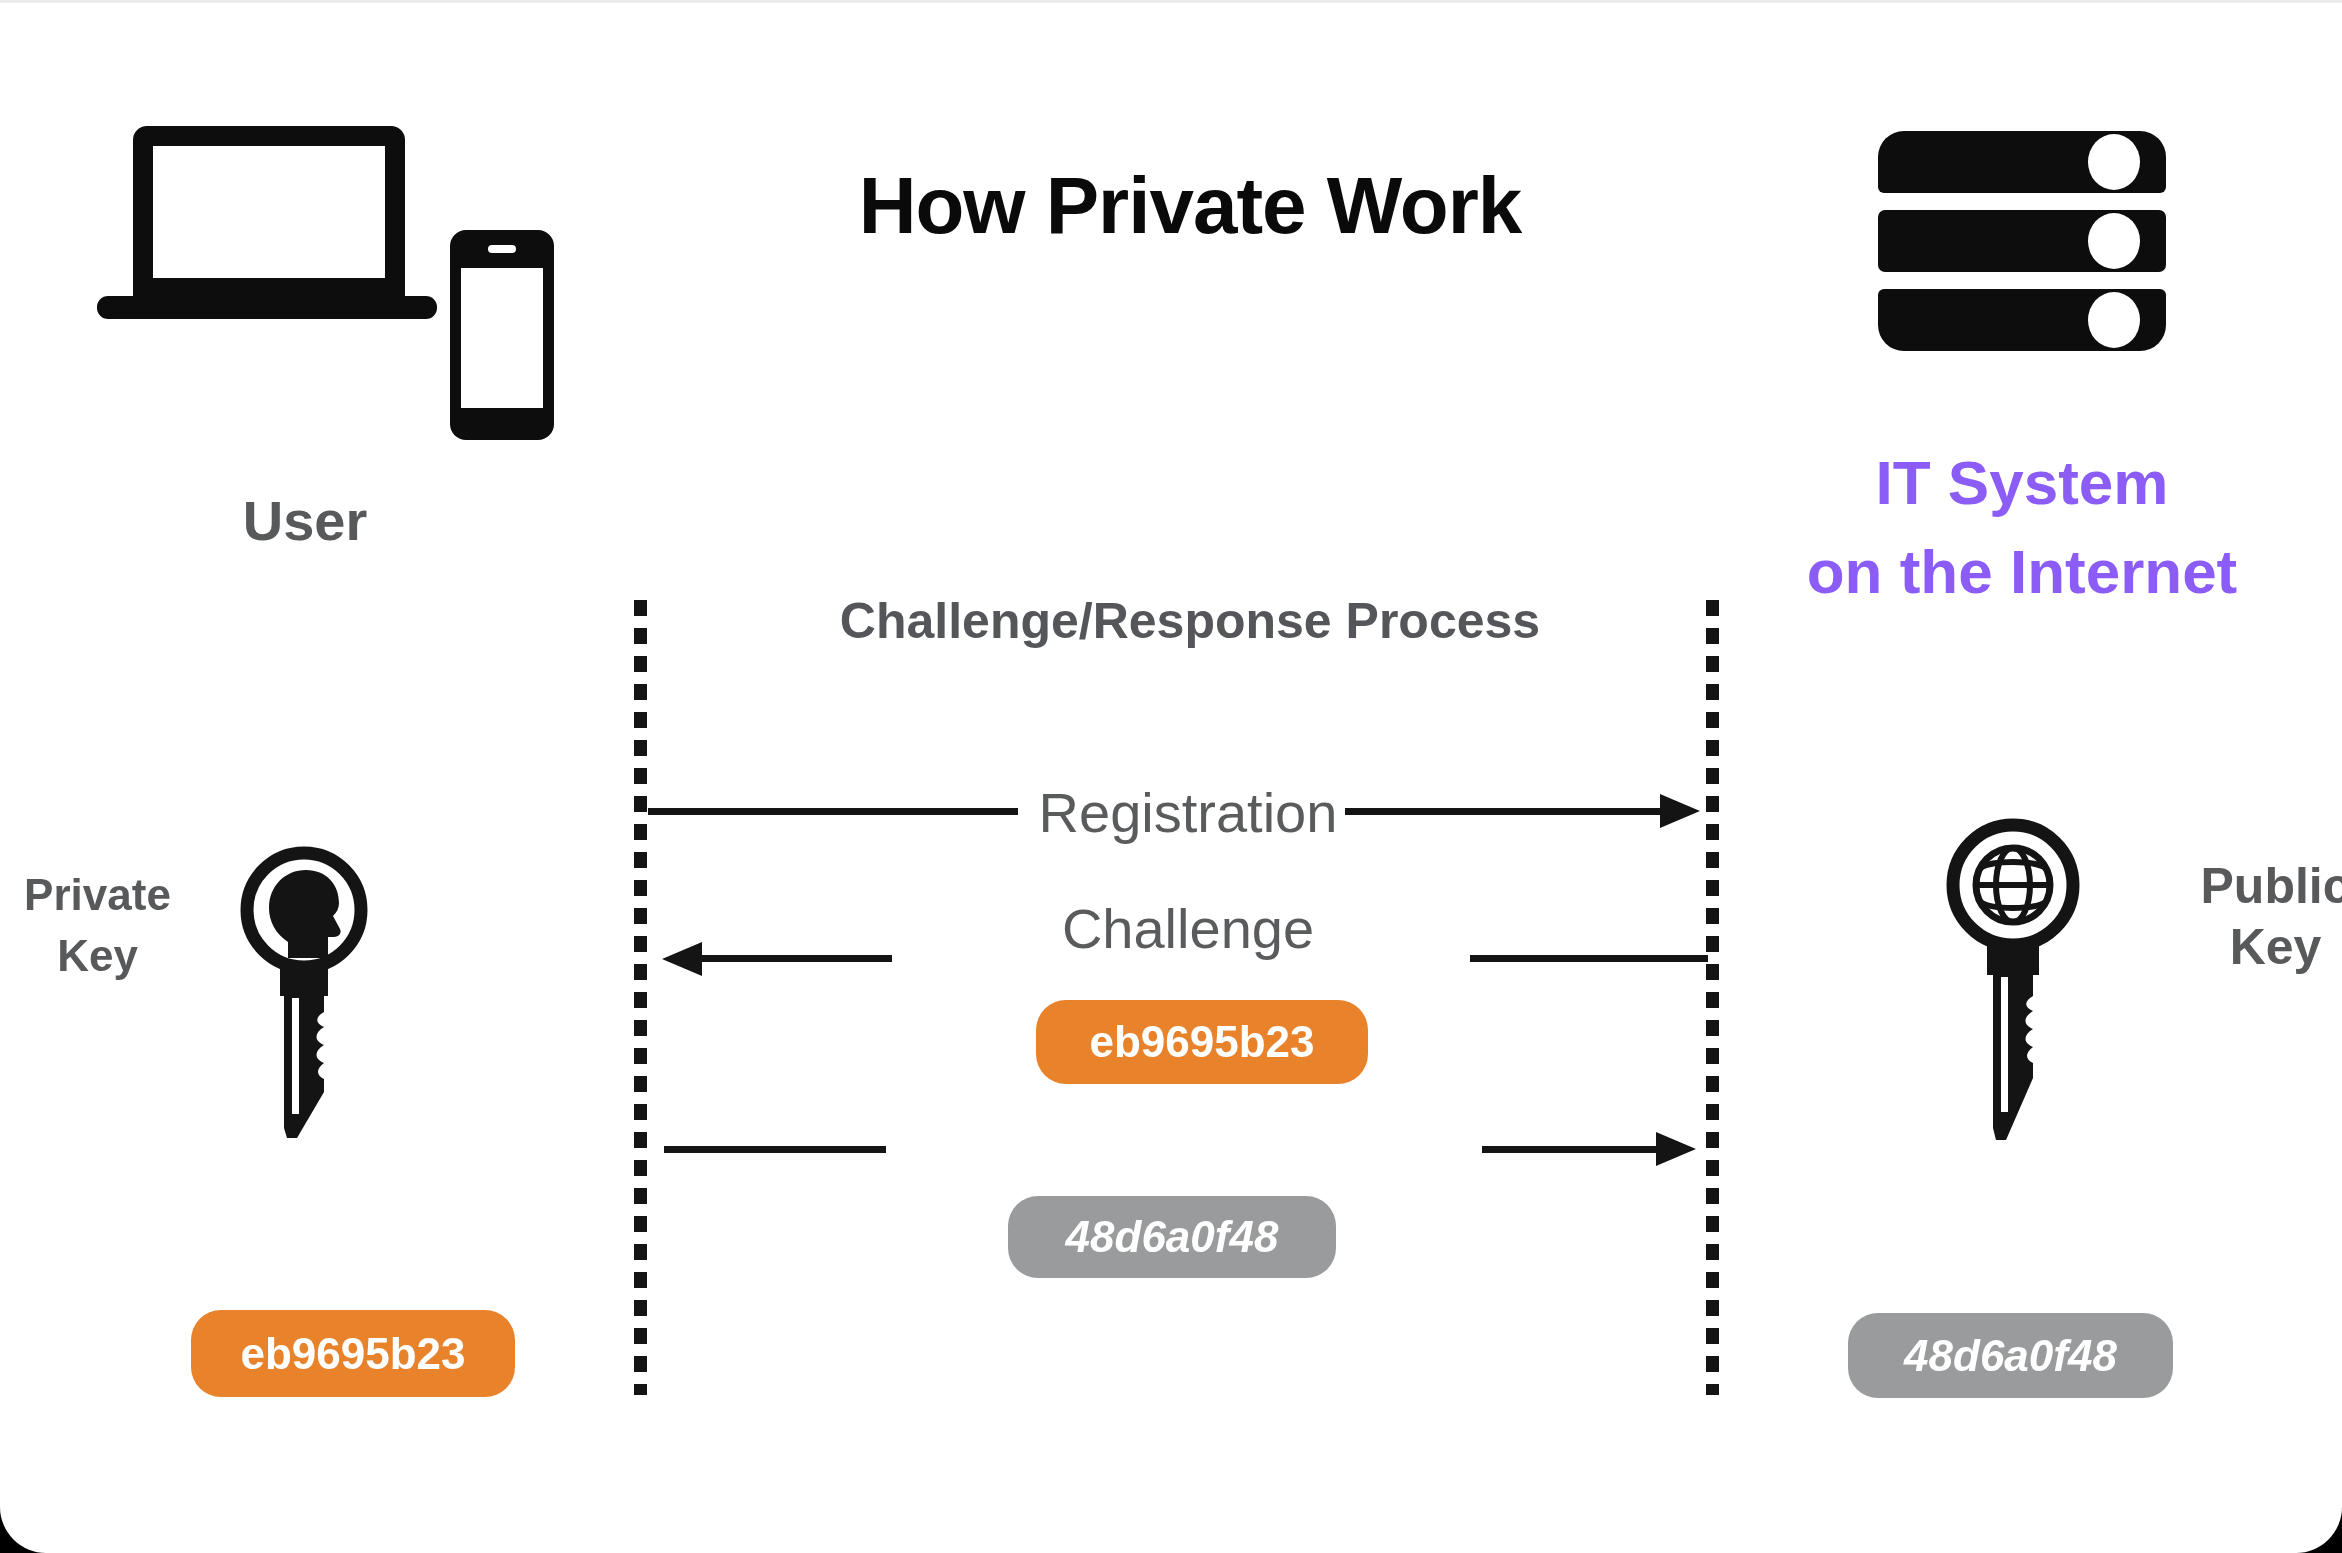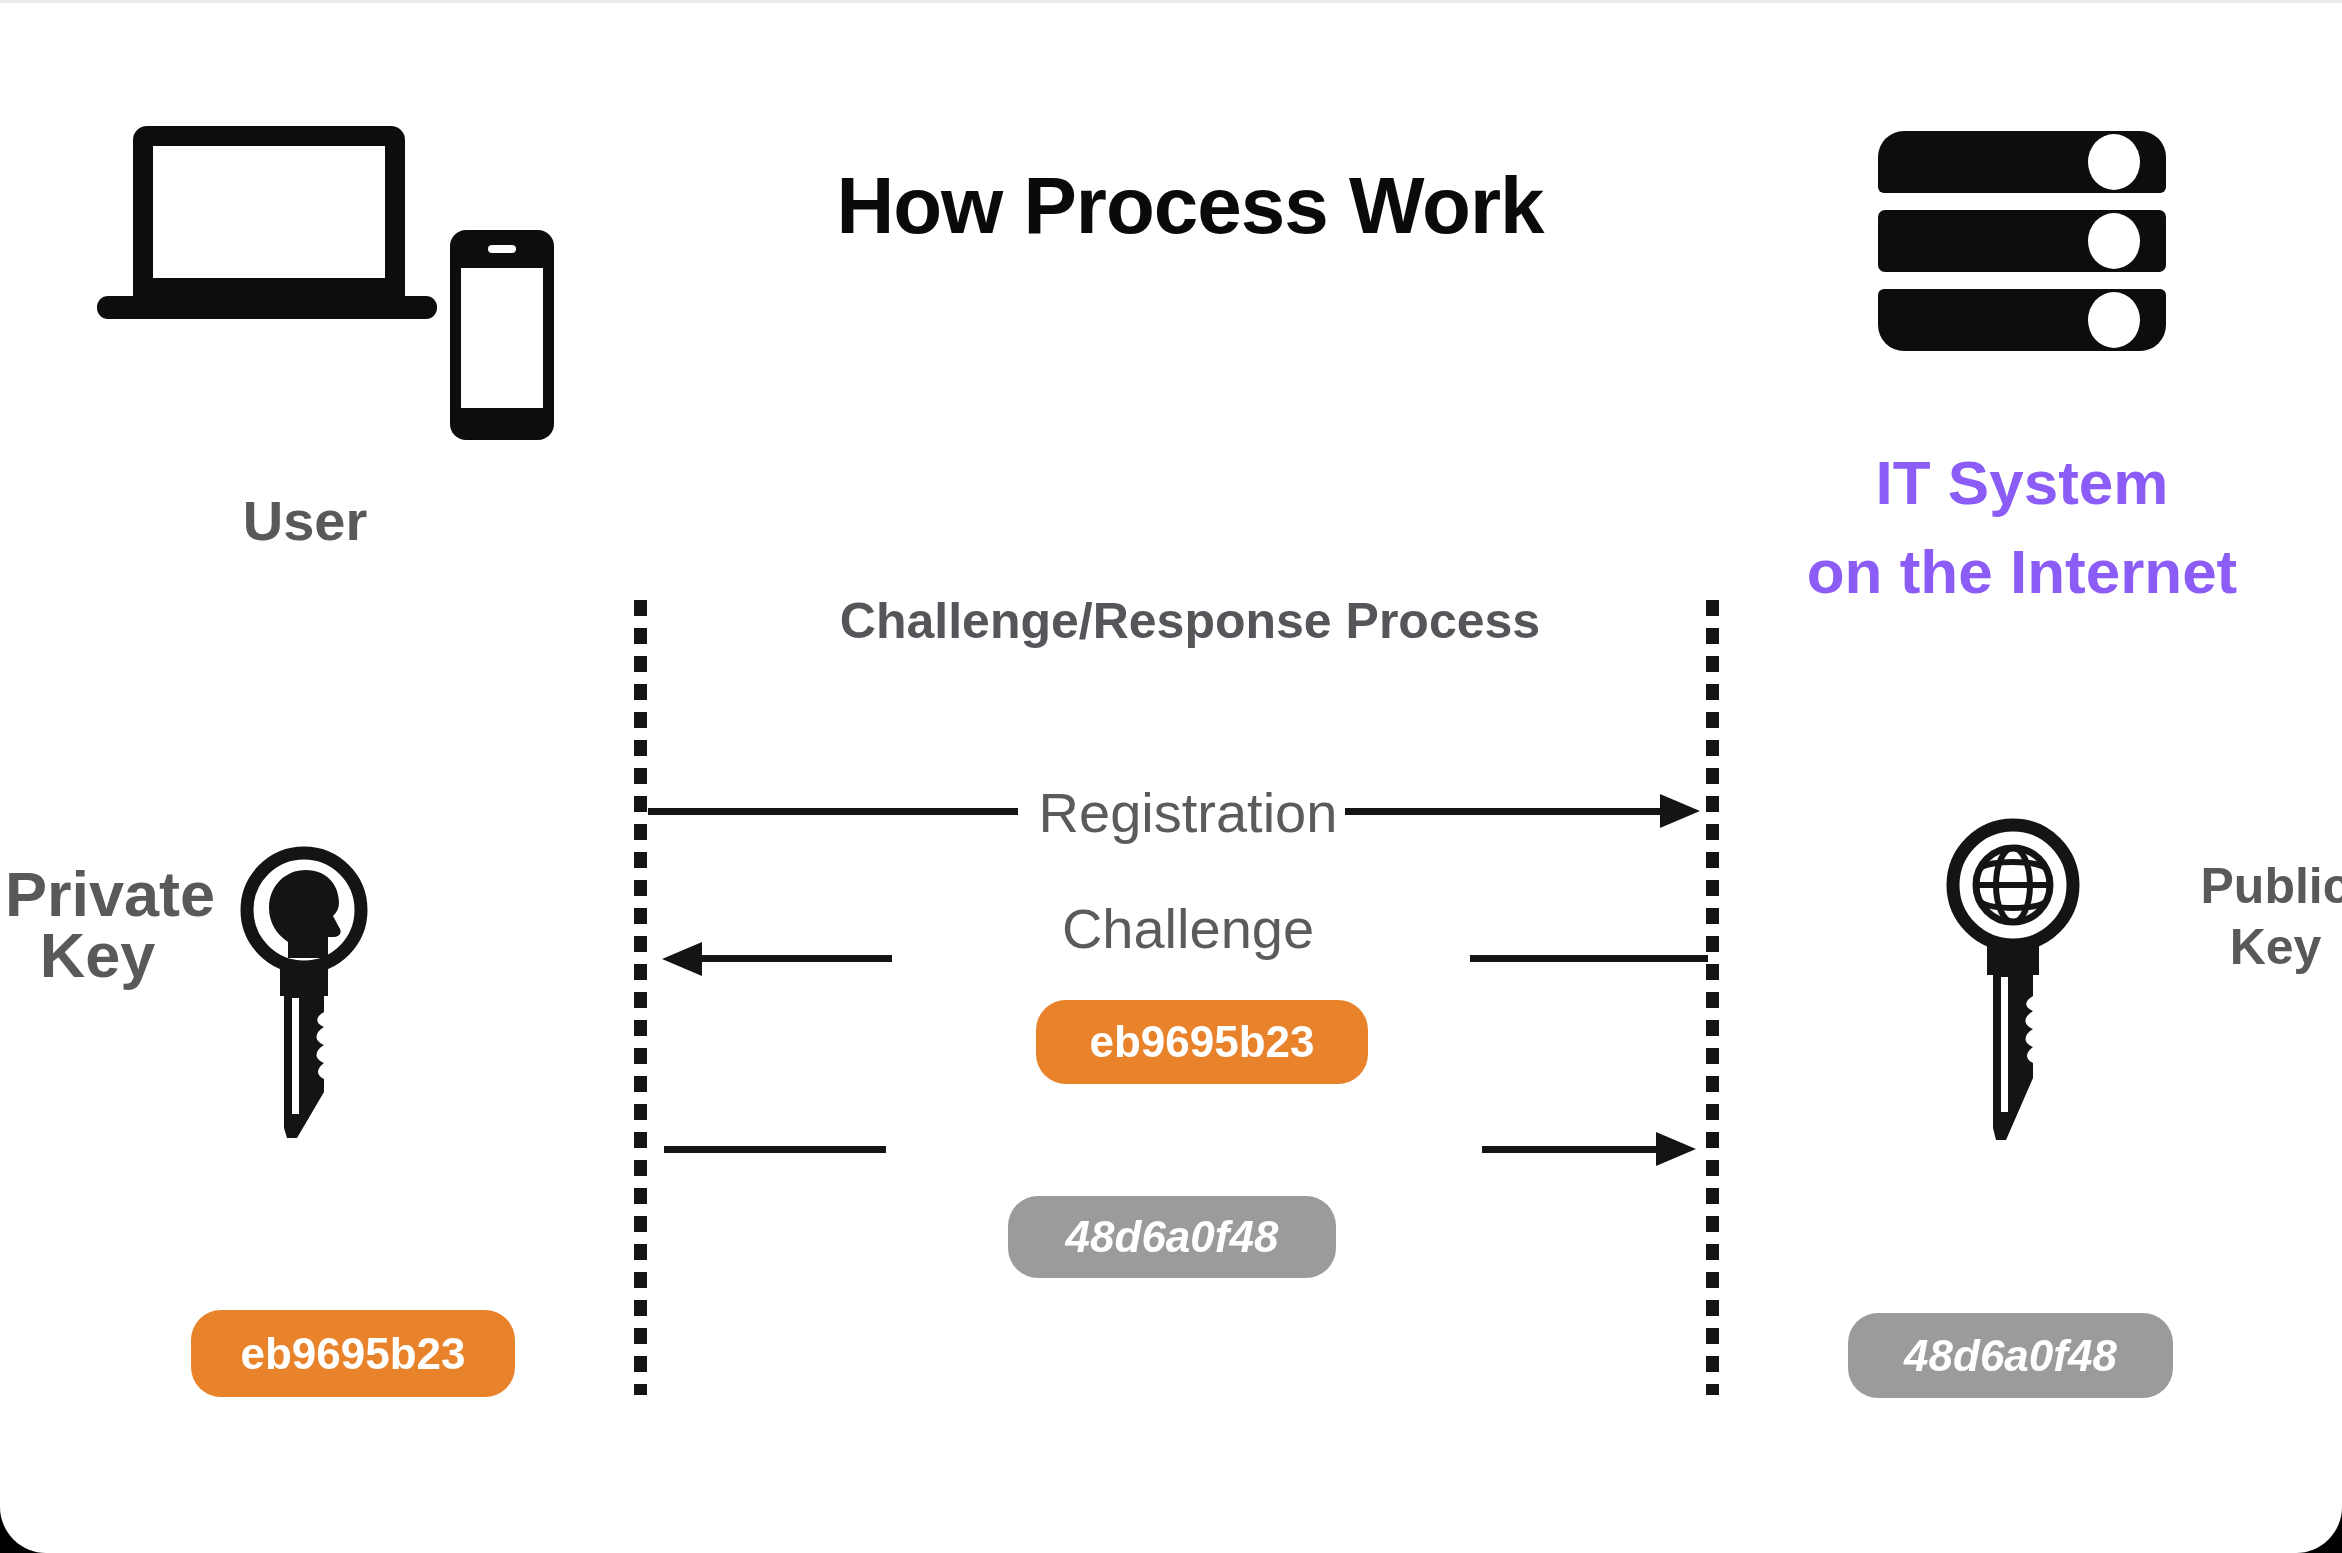--- a/index.html
+++ b/index.html
@@ -7,21 +7,21 @@
   .stage{position:absolute;left:0;top:0;width:2342px;height:1553px;background:#fff;
          border-radius:0 0 46px 46px;overflow:hidden;}
   .stage::before{content:"";position:absolute;left:0;top:0;right:0;height:3px;background:#ececec;}
   .abs{position:absolute;}
   .title{left:670px;top:160px;width:1040px;text-align:center;font-size:80px;font-weight:bold;
          color:#0a0a0a;letter-spacing:-1px;}
   .gray-label{color:var(--label-gray,#58595B);font-weight:bold;text-align:center;}
   .user-label{left:160px;top:488px;width:290px;font-size:56px;}
   .it-label{left:1712px;top:438px;width:620px;font-size:62px;line-height:89px;color:#8b5cf6;}
   .it-label span{display:block;}
-  .pk-label{left:5px;top:864px;width:185px;font-size:63px;line-height:61px;}
+  .pk-label{left:5px;top:864px;width:185px;font-size:44px;line-height:61px;}
   .pub-label{left:2158px;top:856px;width:235px;font-size:50px;line-height:61px;}
   .pk-label span,.pub-label span{display:block;}
   .proc-header{left:688px;top:592px;width:1004px;text-align:center;font-size:50px;font-weight:bold;
                color:#55565a;}
   .row-label{width:340px;left:1018px;text-align:center;font-size:56px;color:#5a5b5d;}
   .dotline{width:13px;top:600px;height:795px;
            background:repeating-linear-gradient(to bottom,var(--ink,#141414) 0 16px,transparent 16px 28px);}
   .hline{height:7px;background:var(--ink,#141414);}
   .head-right{width:0;height:0;border-top:17px solid transparent;border-bottom:17px solid transparent;
               border-left:40px solid var(--ink,#141414);}
@@ -42,21 +42,21 @@
   
   .phone{left:450px;top:230px;width:104px;height:210px;background:#0d0d0d;border-radius:16px;}
   .phone .screen{position:absolute;left:11px;right:11px;top:38px;bottom:32px;background:#fff;}
   .phone .speaker{position:absolute;left:38px;top:15px;width:28px;height:8px;background:#fff;border-radius:4px;}
 </style>
 </head>
 <body>
 
 <div class="stage">
 
-  <div class="abs title">How Process Work</div>
+  <div class="abs title">How Private Work</div>
 
   <div class="abs laptop">
     <div class="screen"></div>
     <div class="base"></div>
   </div>
   <div class="abs phone">
     <div class="speaker"></div>
     <div class="screen"></div>
   </div>
   <div class="abs gray-label user-label">User</div>

